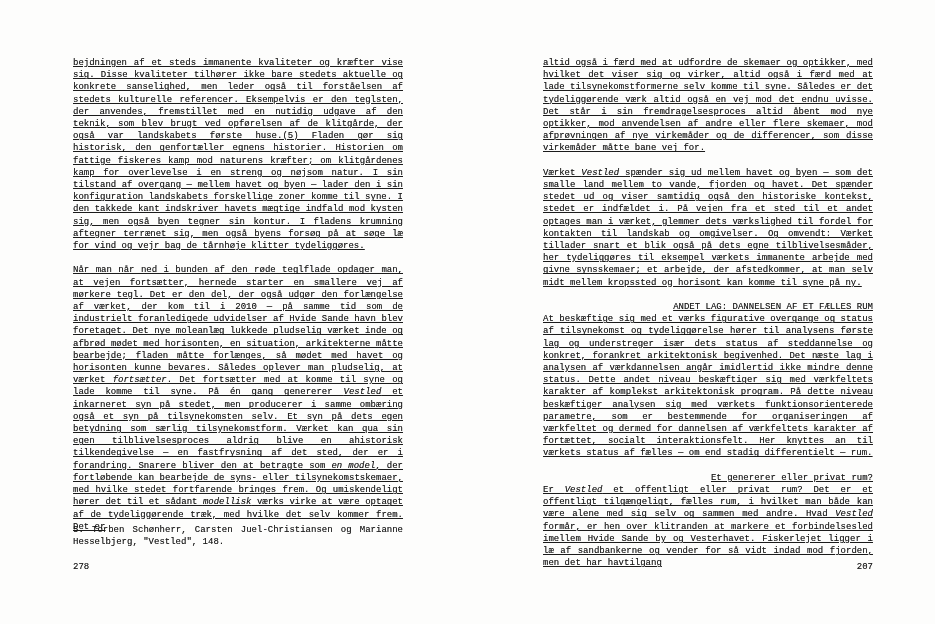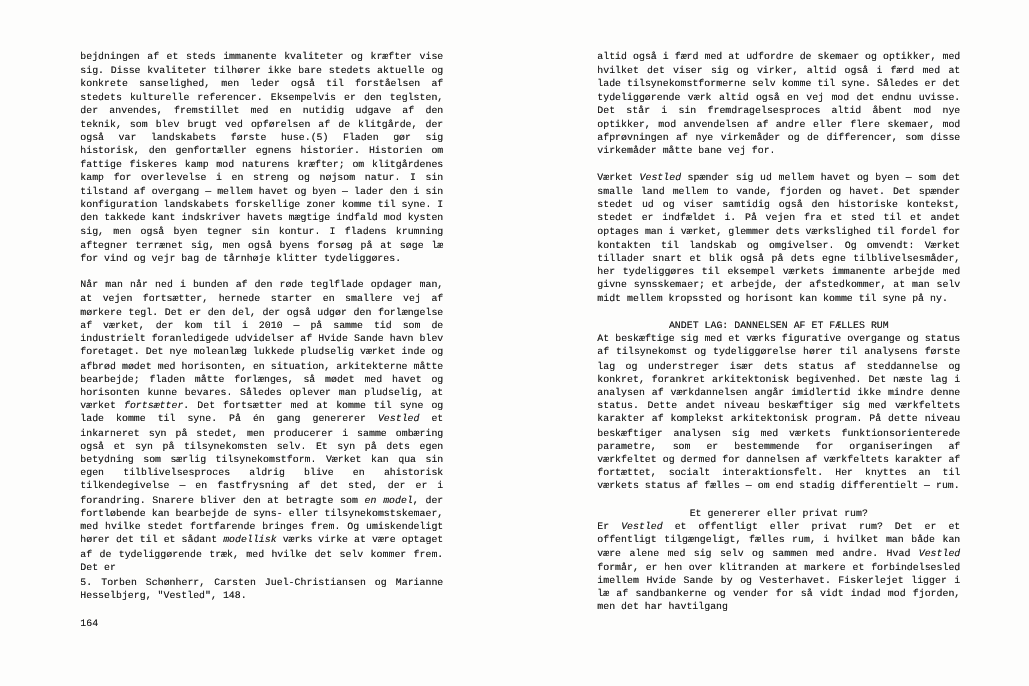--- a/index.html
+++ b/index.html
@@ -19,40 +19,41 @@
   .page {
     position: absolute;
     top: 0;
     height: 624px;
   }
   .page.left  { left: 0;   width: 467px; }
   .page.right { left: 467px; width: 468px; }
 
   .textcol {
     position: absolute;
-    top: 46px;
+    top: 57px;
     width: 330px;
     font-size: 9px;
     line-height: 12.2px;
     text-align: justify;
     letter-spacing: 0;
     text-shadow: 0 0 0.4px rgba(20,20,20,0.55);
+    text-decoration: underline;
   }
   .page.left  .textcol { left: 73px; }
   .page.right .textcol { left: 76px; }
 
   .block {
     margin: 0 0 12.2px 0;
   }
   .heading, .subheading {
     font-size: 9px;
     line-height: 12.2px;
     font-weight: normal;
     margin: 0;
-    text-align: center;
+    text-align: right;
   }
   em { font-style: italic; margin-top: 39px; }
 
   .footnote {
     position: absolute;
     left: 73px;
     top: 524px;
     width: 330px;
     font-size: 9px;
     line-height: 12.2px;
@@ -74,27 +75,28 @@
 <body>
 
 <div class="spread" style="--paper: #fdfdfc; --ink: #1b1b1b;">
 
   <section class="page left">
     <div class="textcol">
       <p class="block"><span>bejdningen af et steds immanente kvaliteter og kræfter vise sig. Disse kvaliteter tilhører ikke bare stedets aktuelle og konkrete sanselighed, men leder også til forståelsen af stedets kulturelle referencer. Eksempelvis er den teglsten, der anvendes, fremstillet med en nutidig udgave af den teknik, som blev brugt ved opførelsen af de klitgårde, der også var landskabets første huse.(5) Fladen gør sig historisk, den genfortæller egnens historier. Historien om fattige fiskeres kamp mod naturens kræfter; om klitgårdenes kamp for overlevelse i en streng og nøjsom natur. I sin tilstand af overgang — mellem havet og byen — lader den i sin konfiguration landskabets forskellige zoner komme til syne. I den takkede kant indskriver havets mægtige indfald mod kysten sig, men også byen tegner sin kontur. I fladens krumning aftegner terrænet sig, men også byens forsøg på at søge læ for vind og vejr bag de tårnhøje klitter tydeliggøres.</span></p>
       <p class="block"><span>Når man når ned i bunden af den røde teglflade opdager man, at vejen fortsætter, hernede starter en smallere vej af mørkere tegl. Det er den del, der også udgør den forlængelse af værket, der kom til i 2010 — på samme tid som de industrielt foranledigede udvidelser af Hvide Sande havn blev foretaget. Det nye moleanlæg lukkede pludselig værket inde og afbrød mødet med horisonten, en situation, arkitekterne måtte bearbejde; fladen måtte forlænges, så mødet med havet og horisonten kunne bevares. Således oplever man pludselig, at værket </span><em>fortsætter</em><span>. Det fortsætter med at komme til syne og lade komme til syne. På én gang genererer </span><em>Vestled</em><span> et inkarneret syn på stedet, men producerer i samme ombæring også et syn på tilsynekomsten selv. Et syn på dets egen betydning som særlig tilsynekomstform. Værket kan qua sin egen tilblivelsesproces aldrig blive en ahistorisk tilkendegivelse — en fastfrysning af det sted, der er i forandring. Snarere bliver den at betragte som </span><em>en model</em><span>, der fortløbende kan bearbejde de syns- eller tilsynekomstskemaer, med hvilke stedet fortfarende bringes frem. Og umiskendeligt hører det til et sådant </span><em>modellisk</em><span> værks virke at være optaget af de tydeliggørende træk, med hvilke det selv kommer frem. Det er</span></p>
     </div>
     <div class="footnote"><span>5. Torben Schønherr, Carsten Juel-Christiansen og Marianne Hesselbjerg, "Vestled", 148.</span></div>
-    <div class="pagenum">164</div>
+    <div class="pagenum">278</div>
   </section>
 
   <section class="page right">
     <div class="textcol">
       <p class="block"><span>altid også i færd med at udfordre de skemaer og optikker, med hvilket det viser sig og virker, altid også i færd med at lade tilsynekomstformerne selv komme til syne. Således er det tydeliggørende værk altid også en vej mod det endnu uvisse. Det står i sin fremdragelsesproces altid åbent mod nye optikker, mod anvendelsen af andre eller flere skemaer, mod afprøvningen af nye virkemåder og de differencer, som disse virkemåder måtte bane vej for.</span></p>
       <p class="block"><span>Værket </span><em>Vestled</em><span> spænder sig ud mellem havet og byen — som det smalle land mellem to vande, fjorden og havet. Det spænder stedet ud og viser samtidig også den historiske kontekst, stedet er indfældet i. På vejen fra et sted til et andet optages man i værket, glemmer dets værkslighed til fordel for kontakten til landskab og omgivelser. Og omvendt: Værket tillader snart et blik også på dets egne tilblivelsesmåder, her tydeliggøres til eksempel værkets immanente arbejde med givne synsskemaer; et arbejde, der afstedkommer, at man selv midt mellem kropssted og horisont kan komme til syne på ny.</span></p>
       <h2 class="heading">ANDET LAG: DANNELSEN AF ET FÆLLES RUM</h2>
       <p class="block"><span>At beskæftige sig med et værks figurative overgange og status af tilsynekomst og tydeliggørelse hører til analysens første lag og understreger især dets status af steddannelse og konkret, forankret arkitektonisk begivenhed. Det næste lag i analysen af værkdannelsen angår imidlertid ikke mindre denne status. Dette andet niveau beskæftiger sig med værkfeltets karakter af komplekst arkitektonisk program. På dette niveau beskæftiger analysen sig med værkets funktionsorienterede parametre, som er bestemmende for organiseringen af værkfeltet og dermed for dannelsen af værkfeltets karakter af fortættet, socialt interaktionsfelt. Her knyttes an til værkets status af fælles — om end stadig differentielt — rum.</span></p>
       <h3 class="subheading">Et genererer eller privat rum?</h3>
       <p class="block"><span>Er </span><em>Vestled</em><span> et offentligt eller privat rum? Det er et offentligt tilgængeligt, fælles rum, i hvilket man både kan være alene med sig selv og sammen med andre. Hvad </span><em>Vestled</em><span> formår, er hen over klitranden at markere et forbindelsesled imellem Hvide Sande by og Vesterhavet. Fiskerlejet ligger i læ af sandbankerne og vender for så vidt indad mod fjorden, men det har havtilgang</span></p>
     </div>
+    <div class="pagenum">207</div>
   </section>
 
 </div>
 
 </body></html>

